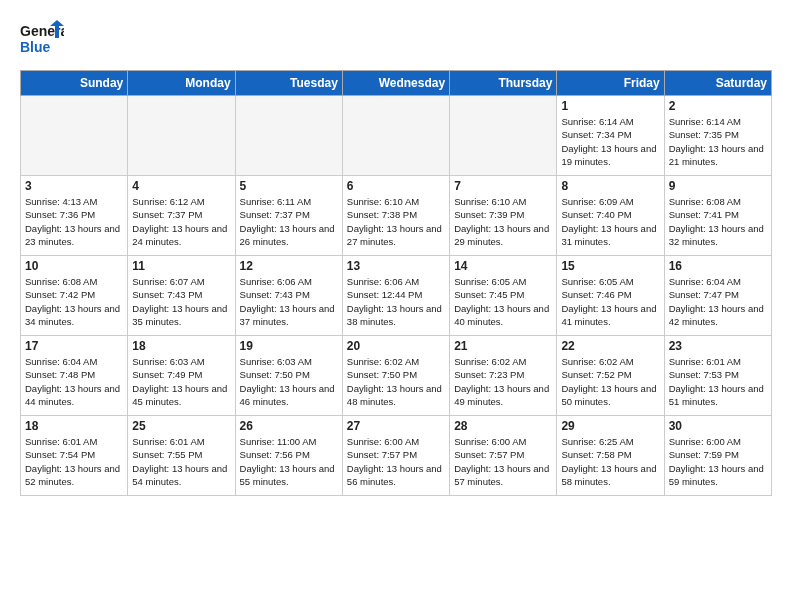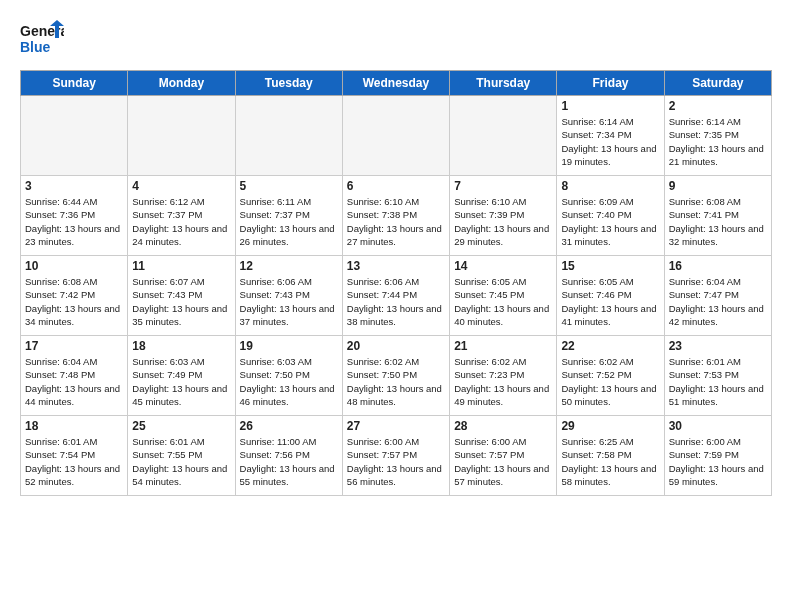--- a/index.html
+++ b/index.html
@@ -41,21 +41,21 @@
       width: 100%;
       border-collapse: collapse;
       table-layout: fixed;
     }
     .calendar th {
       background: #1565c0;
       color: #fff;
       font-size: 12px;
       font-weight: bold;
       padding: 5px 4px;
-      text-align: center;
+      text-align: right;
       border: 1px solid #aaa;
     }
     .calendar td {
       border: 1px solid #ccc;
       vertical-align: top;
       padding: 3px 4px;
       font-size: 10px;
       color: #222;
       height: 80px;
       background: #fff;
@@ -123,21 +123,21 @@
             <span class="day-num">2</span>
             <div class="day-info">Sunrise: 6:14 AM
 Sunset: 7:35 PM
 Daylight: 13 hours
 and 21 minutes.</div>
           </td>
         </tr>
         <tr>
           <td>
             <span class="day-num">3</span>
-            <div class="day-info">Sunrise: 6:44 AM
+            <div class="day-info">Sunrise: 4:13 AM
 Sunset: 7:36 PM
 Daylight: 13 hours
 and 23 minutes.</div>
           </td>
           <td>
             <span class="day-num">4</span>
             <div class="day-info">Sunrise: 6:12 AM
 Sunset: 7:37 PM
 Daylight: 13 hours
 and 24 minutes.</div>
@@ -196,21 +196,21 @@
           <td>
             <span class="day-num">12</span>
             <div class="day-info">Sunrise: 6:06 AM
 Sunset: 7:43 PM
 Daylight: 13 hours
 and 37 minutes.</div>
           </td>
           <td>
             <span class="day-num">13</span>
             <div class="day-info">Sunrise: 6:06 AM
-Sunset: 7:44 PM
+Sunset: 12:44 PM
 Daylight: 13 hours
 and 38 minutes.</div>
           </td>
           <td>
             <span class="day-num">14</span>
             <div class="day-info">Sunrise: 6:05 AM
 Sunset: 7:45 PM
 Daylight: 13 hours
 and 40 minutes.</div>
           </td>

